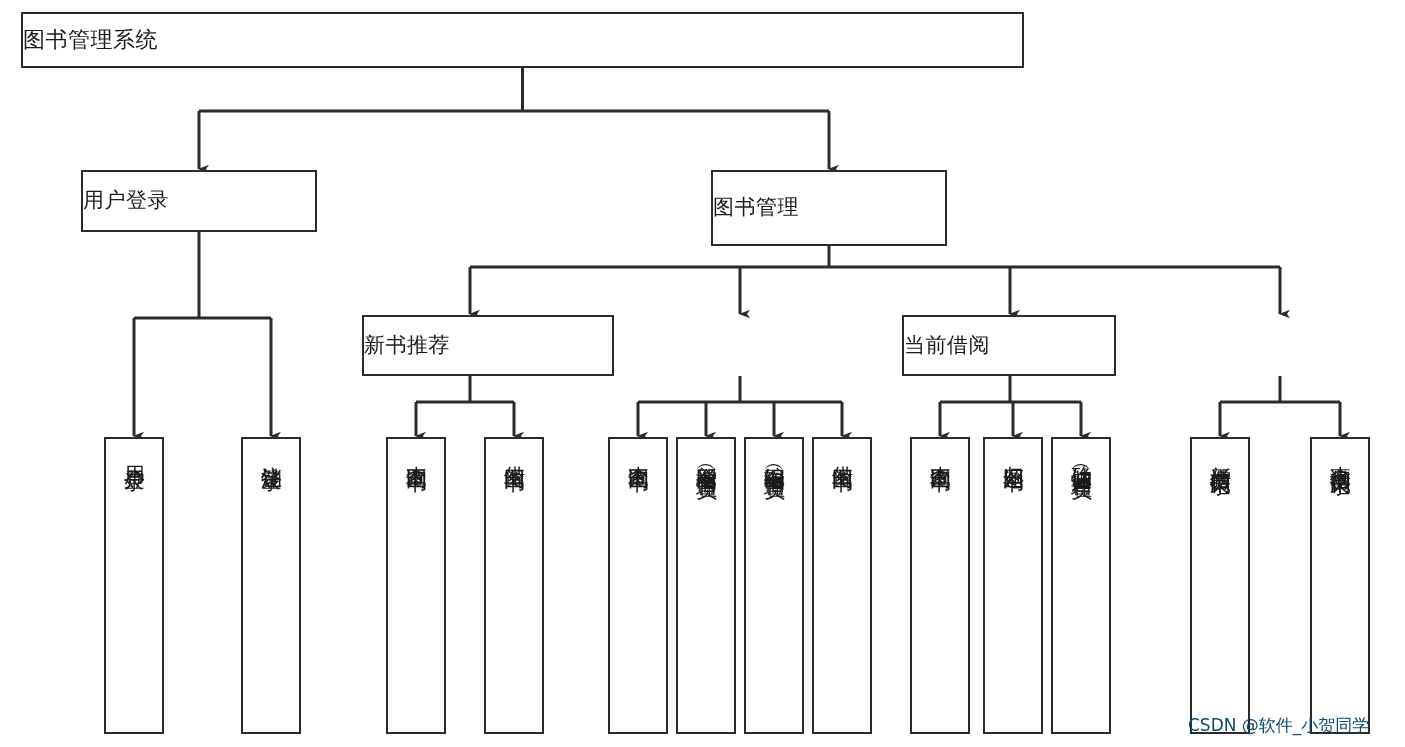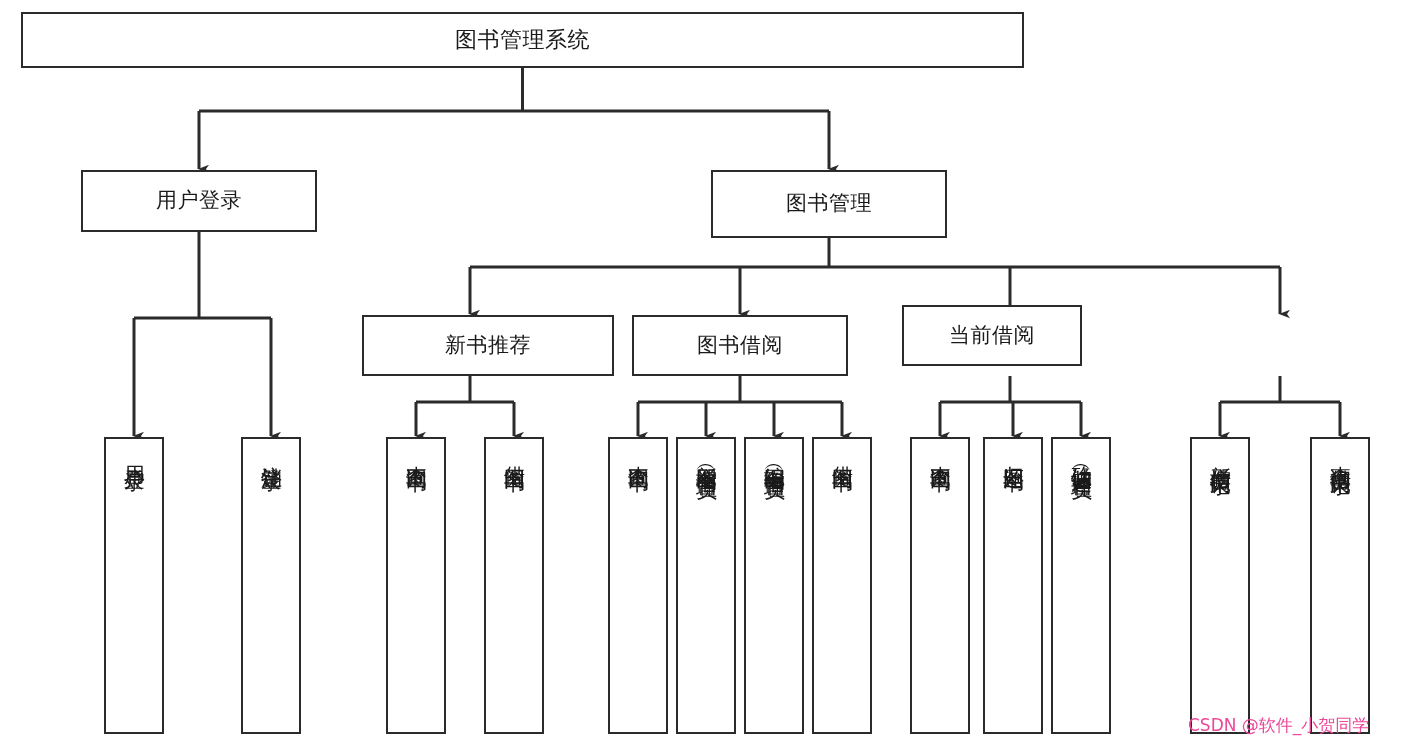--- a/index.html
+++ b/index.html
@@ -26,21 +26,21 @@
     height: 747px;
     pointer-events: none;
   }
   .node {
     position: absolute;
     box-sizing: border-box;
     background: #ffffff;
     border: 2px solid #2b2b2b;
     display: flex;
     align-items: center;
-    justify-content: center;
+    justify-content: flex-start;
     text-align: center;
     color: #1a1a1a;
     z-index: 2;
   }
   .node-h .node-label {
     font-size: 21px;
     line-height: 1.2;
     letter-spacing: 0.5px;
     white-space: nowrap;
   }
@@ -58,21 +58,21 @@
     font-size: 21px;
     line-height: 1.28;
     letter-spacing: 2px;
     white-space: nowrap;
   }
   #watermark {
     position: absolute;
     left: 1188px;
     top: 714px;
     font-size: 17px;
-    color: #ec4899;
+    color: #0c4a6e;
     white-space: nowrap;
     z-index: 5;
   }
 </style>
 </head>
 <body>
 
 <div id="diagram-root">
 
   <svg id="edge-layer" viewBox="0 0 1405 747" width="1405" height="747" xmlns="http://www.w3.org/2000/svg">
@@ -118,31 +118,28 @@
       </g>
   </svg>
 
   <div class="node node-h node-root" style="left: 21px; top: 12px; width: 1003px; height: 56px;">
     <span class="node-label">图书管理系统</span>
   </div>
 
   <div class="node node-h" style="left: 81px; top: 170px; width: 236px; height: 62px;">
     <span class="node-label">用户登录</span>
   </div>
-  <div class="node node-h" style="left: 711px; top: 170px; width: 236px; height: 68px;">
+  <div class="node node-h" style="left: 711px; top: 170px; width: 236px; height: 76px;">
     <span class="node-label">图书管理</span>
   </div>
 
   <div class="node node-h" style="left: 362px; top: 315px; width: 252px; height: 61px;">
     <span class="node-label">新书推荐</span>
   </div>
-  <div class="node node-h" style="left: 632px; top: 315px; width: 216px; height: 61px;">
-    <span class="node-label">图书借阅</span>
-  </div>
-  <div class="node node-h" style="left: 902px; top: 305px; width: 180px; height: 61px;">
+  <div class="node node-h" style="left: 902px; top: 315px; width: 214px; height: 61px;">
     <span class="node-label">当前借阅</span>
   </div>
 
   <div class="node node-v" style="left: 104px; top: 437px; width: 60px; height: 297px;">
     <span class="node-label">用户登录</span>
   </div>
   <div class="node node-v" style="left: 241px; top: 437px; width: 60px; height: 297px;">
     <span class="node-label">注销登录</span>
   </div>
   <div class="node node-v" style="left: 386px; top: 437px; width: 60px; height: 297px;">

